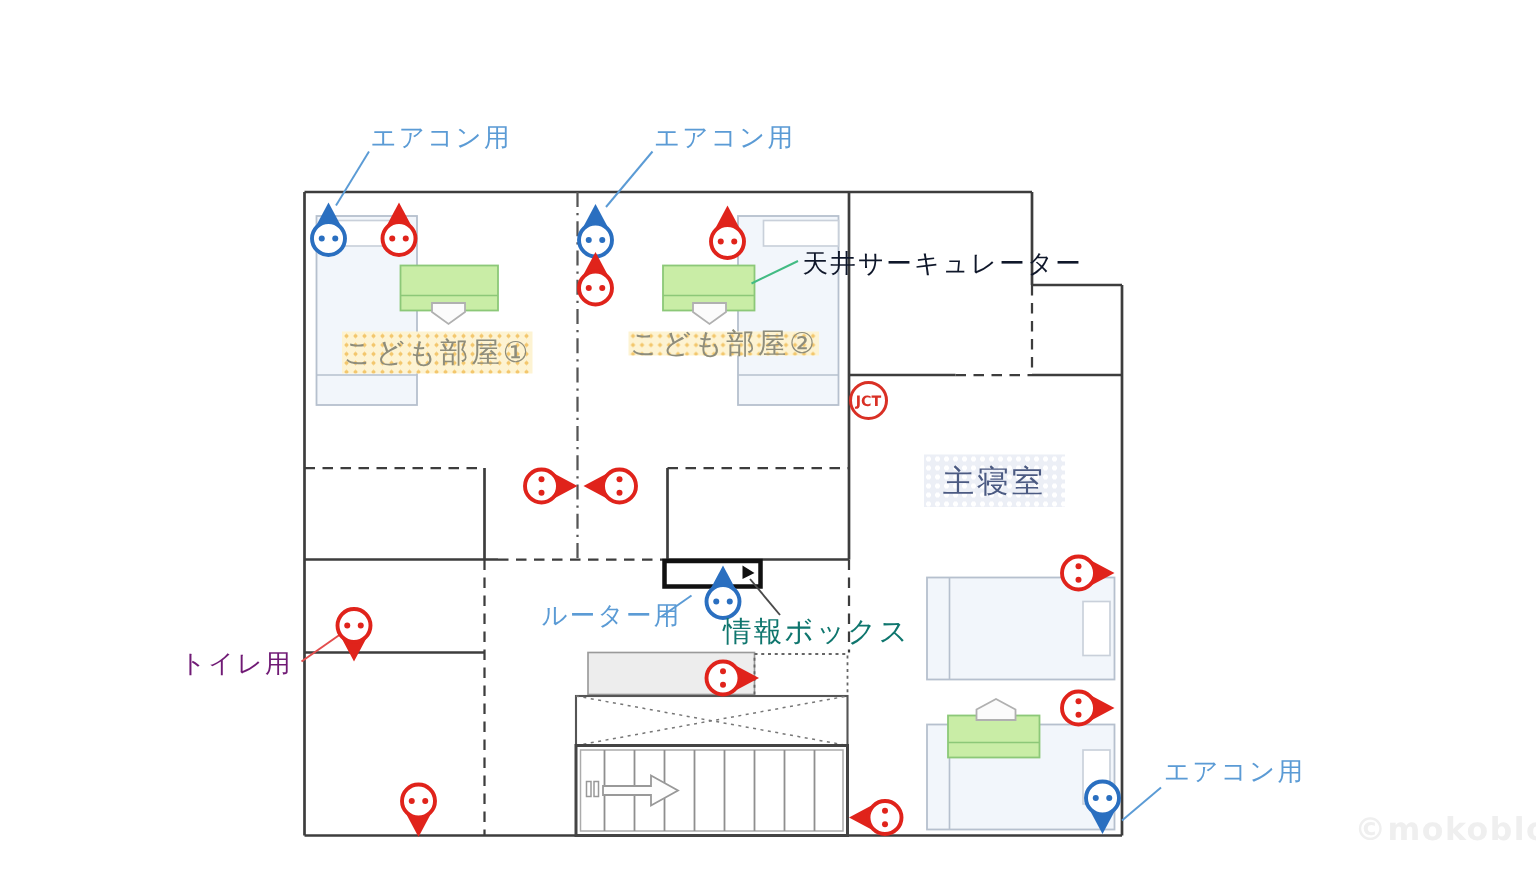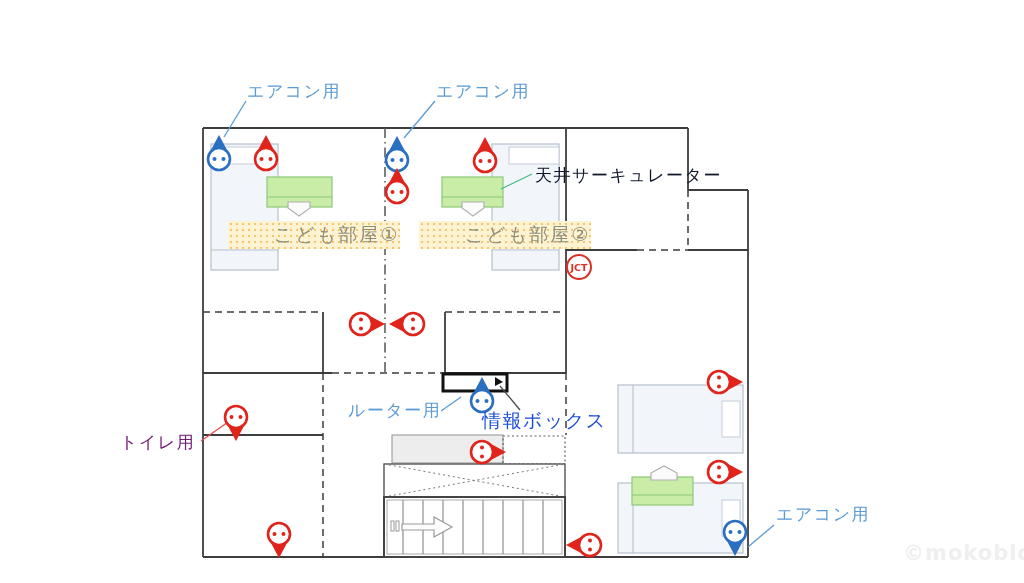--- a/index.html
+++ b/index.html
@@ -3,21 +3,21 @@
 <meta charset="utf-8">
 <style>
   html,body{margin:0;padding:0;background:#fff;}
   body{width:1024px;height:583px;font-family:"DejaVu Sans","Liberation Sans",sans-serif;}
   .stage{position:relative;width:1024px;height:583px;background:#fff;overflow:hidden;}
   svg{position:absolute;left:0;top:0;}
   #labels{position:absolute;left:0;top:0;width:100%;height:100%;pointer-events:none;}
   .room-label{position:absolute;display:flex;align-items:center;justify-content:center;
     letter-spacing:2px;white-space:nowrap;}
   .theme-yellow{background-color:#fdf3d2;color:#8e8d7c;
-    background-image:radial-gradient(#f3c76d 1.3px, transparent 1.4px);background-size:6px 6px;padding-left:45px;}
+    background-image:radial-gradient(#f3c76d 1.3px, transparent 1.4px);background-size:6px 6px;}
   .theme-blue{background-color:#eceff6;color:#4b5a82;
     background-image:radial-gradient(#ffffff 1.5px, transparent 1.6px);background-size:6px 6px;}
   .note{position:absolute;white-space:nowrap;letter-spacing:1.5px;}
   .watermark{position:absolute;left:903px;top:541px;font-size:21px;font-weight:bold;
     color:#efefef;letter-spacing:1px;}
 </style>
 </head>
 <body>
 
 <div class="stage">
@@ -190,23 +190,24 @@
         <g>
           <path d="M727,541 L735,556 L743,541 Z" fill="#2a6fc0"></path>
           <circle cx="735" cy="532" r="11" fill="#fff" stroke="#2a6fc0" stroke-width="2.6"></circle>
           <circle cx="730.5" cy="532" r="2" fill="#2a6fc0"></circle>
           <circle cx="739.5" cy="532" r="2" fill="#2a6fc0"></circle>
         </g>
       </g>
   </svg>
   <div id="labels">
       <div class="room-label theme-yellow" style="left: 228px; top: 221px; width: 127px; height: 28px; font-size: 19px;">こども部屋①</div>
-      <div class="room-label theme-yellow" style="left: 419px; top: 221px; width: 127px; height: 28px; font-size: 19px;">こども部屋②</div>
+      <div class="room-label theme-yellow" style="left: 419px; top: 221px; width: 127px; height: 16px; font-size: 19px;">こども部屋②</div>
+      <div class="room-label theme-blue" style="left: 616px; top: 303px; width: 94px; height: 35px; font-size: 21px;">主寝室</div>
       <div class="note" style="left: 247px; top: 80px; font-size: 17px; color: rgb(91, 155, 213);">エアコン用</div>
       <div class="note" style="left: 436px; top: 80px; font-size: 17px; color: rgb(91, 155, 213);">エアコン用</div>
       <div class="note" style="left: 535px; top: 164px; font-size: 17px; color: #0f172a;">天井サーキュレーター</div>
-      <div class="note" style="left: 348px; top: 399px; font-size: 17px; color: rgb(91, 155, 213);">ルーター用</div>
-      <div class="note" style="left: 482px; top: 408px; font-size: 19px; color: #1d4ed8;">情報ボックス</div>
+      <div class="note" style="left: 361px; top: 399px; font-size: 17px; color: rgb(91, 155, 213);">ルーター用</div>
+      <div class="note" style="left: 482px; top: 408px; font-size: 19px; color: #0f766e;">情報ボックス</div>
       <div class="note" style="left: 120px; top: 431px; font-size: 17px; color: #701a75;">トイレ用</div>
       <div class="note" style="left: 776px; top: 503px; font-size: 17px; color: rgb(91, 155, 213);">エアコン用</div>
     </div>
   <div class="watermark">©mokoblog</div>
 </div>
 
 </body></html>

